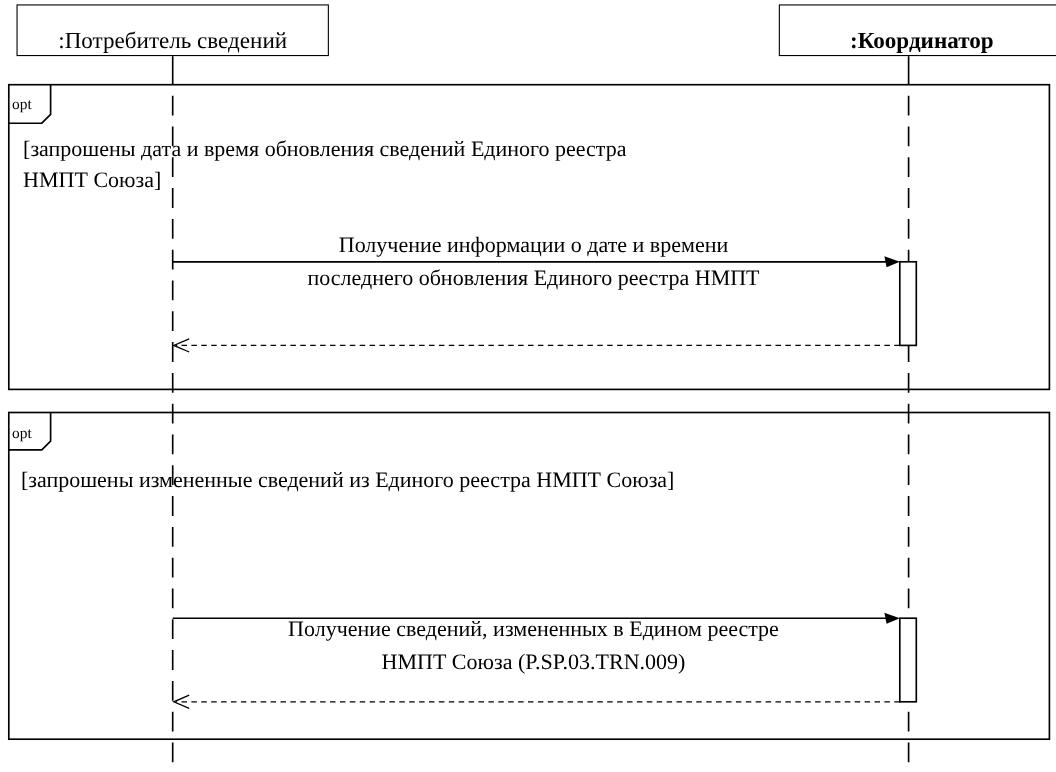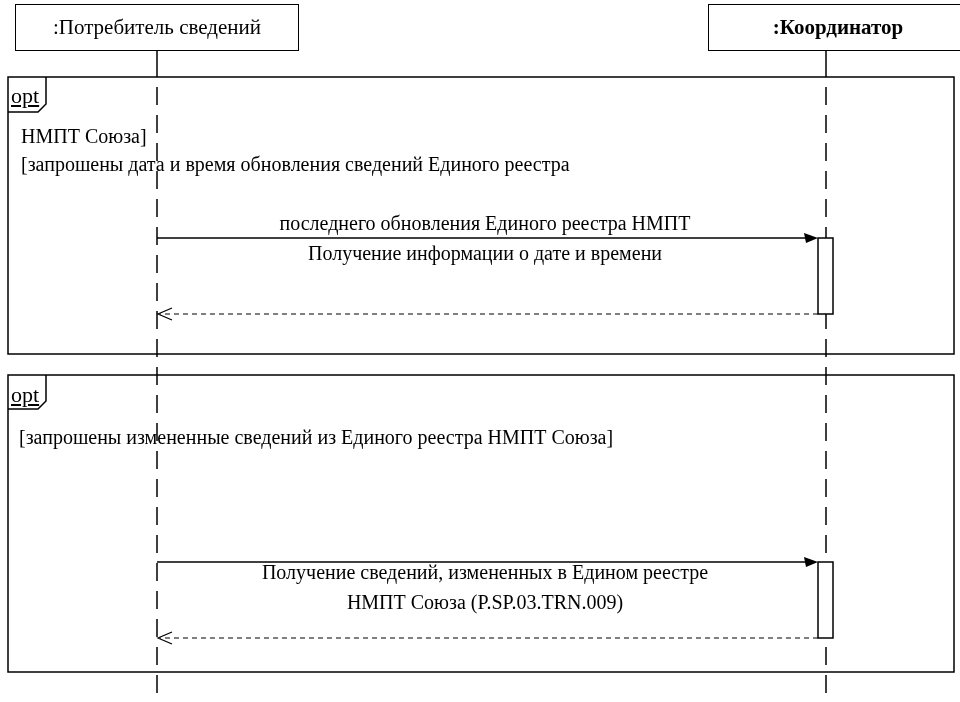--- a/index.html
+++ b/index.html
@@ -1,21 +1,21 @@
 <!DOCTYPE html>
 <html><head>
 <meta charset="utf-8">
 <style>
   html, body { margin:0; padding:0; background:#ffffff; }
   body { width:960px; height:702px; position:relative; overflow:hidden;
          font-family:"Liberation Serif", serif; color:#000; }
   svg.canvas { position:absolute; left:0; top:0; }
   .lifeline-box { position:absolute; border:1.5px solid #000; background:#fff;
-    display:flex; align-items:center; justify-content:center; font-size:21px; box-sizing:border-box; }
-  .frame-tag { position:absolute; font-size:22px; line-height:20px;text-decoration:underline; }
+    display:flex; align-items:flex-end; justify-content:center; font-size:21px; box-sizing:border-box; }
+  .frame-tag { position:absolute; font-size:14px; line-height:20px; }
   .guard { position:absolute; font-size:20px; line-height:28px; background:transparent; }
   .msg { position:absolute; font-size:20px; line-height:30px; text-align:center; }
 </style>
 </head>
 <body>
 
 <svg class="canvas" width="960" height="702" viewBox="0 0 960 702">
 
   <g stroke="#000" stroke-width="1.5" fill="none">
     <line x1="157" y1="51" x2="157" y2="77"></line>
@@ -50,26 +50,26 @@
 
 <div class="lifeline-box" style="left:15px;top:4px;width:284px;height:47px;">
   <span>:Потребитель сведений</span>
 </div>
 <div class="lifeline-box" style="left:708px;top:4px;width:260px;height:47px;font-weight:bold;">
   <span>:Координатор</span>
 </div>
 
 <div class="frame-tag" style="left:11px;top:86px;">opt</div>
 <div class="guard" style="left:21px;top:122px;">
+  <div>[запрошены дата и время обновления сведений Единого реестра</div>
   <div>НМПТ Союза]</div>
-  <div>[запрошены дата и время обновления сведений Единого реестра</div>
 </div>
 <div class="msg" style="left:160px;top:208px;width:650px;">
+  <div>Получение информации о дате и времени</div>
   <div>последнего обновления Единого реестра НМПТ</div>
-  <div>Получение информации о дате и времени</div>
 </div>
 
 <div class="frame-tag" style="left:11px;top:385px;">opt</div>
 <div class="guard" style="left:19px;top:423px;">
   <div>[запрошены измененные сведений из Единого реестра НМПТ Союза]</div>
 </div>
 <div class="msg" style="left:160px;top:533px;width:650px;margin-top:24px;">
   <div>Получение сведений, измененных в Едином реестре</div>
   <div>НМПТ Союза (P.SP.03.TRN.009)</div>
 </div>

